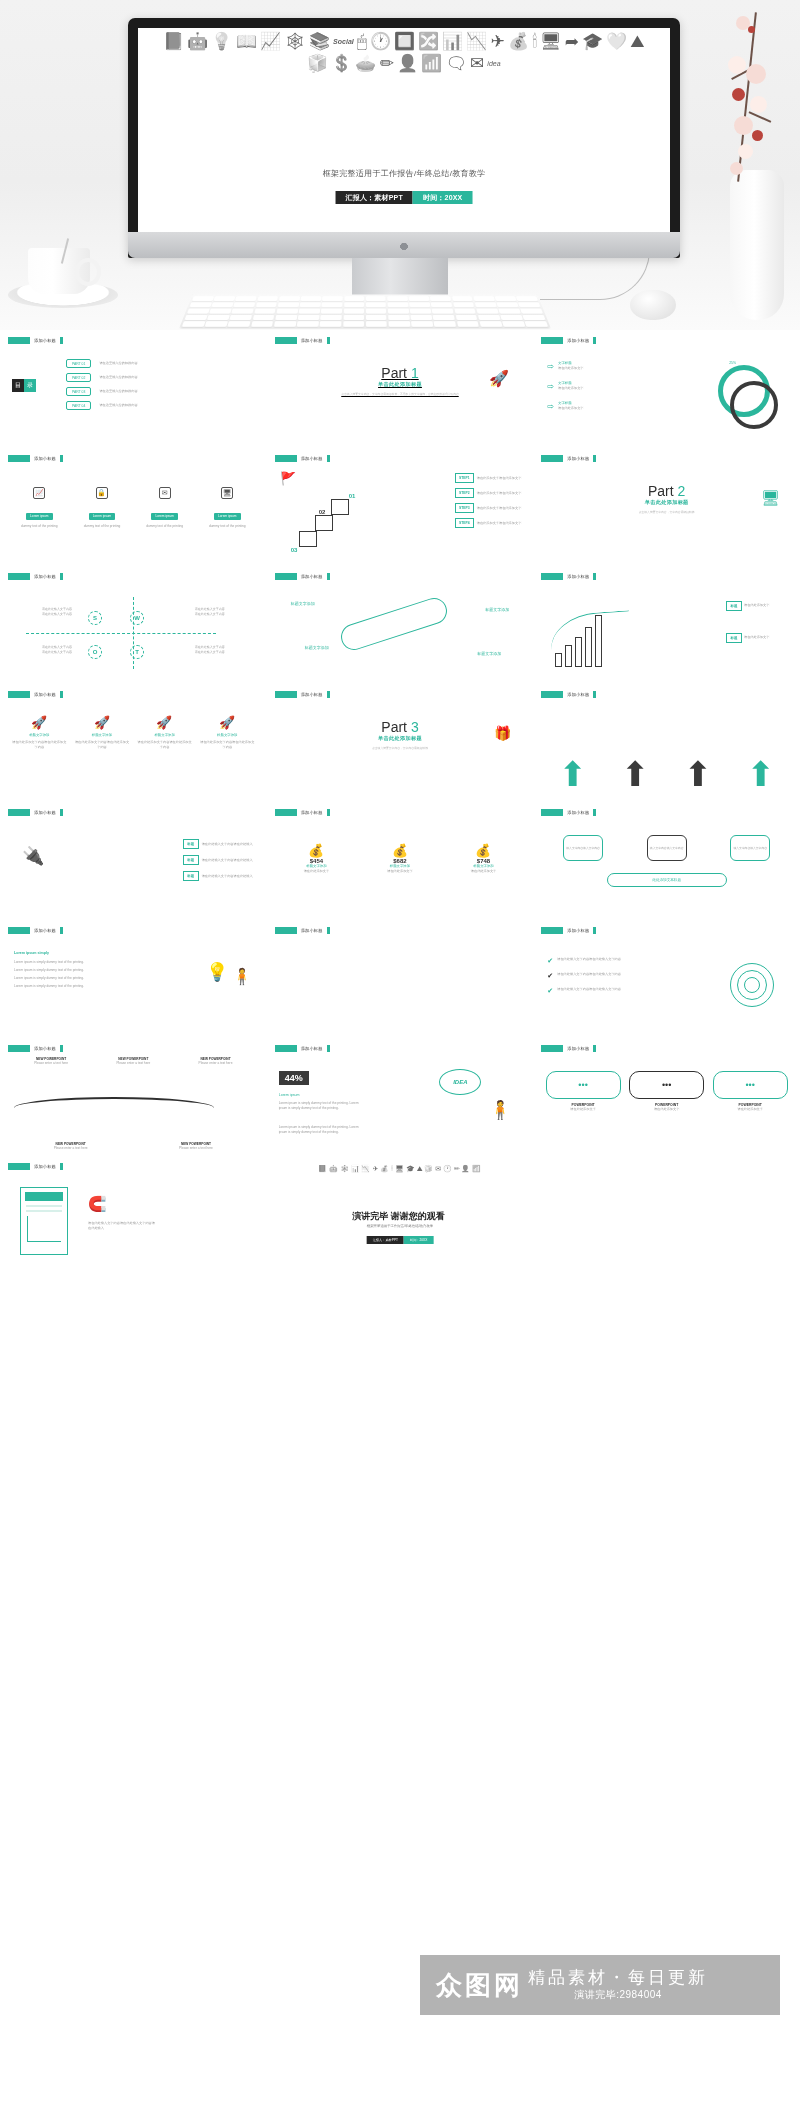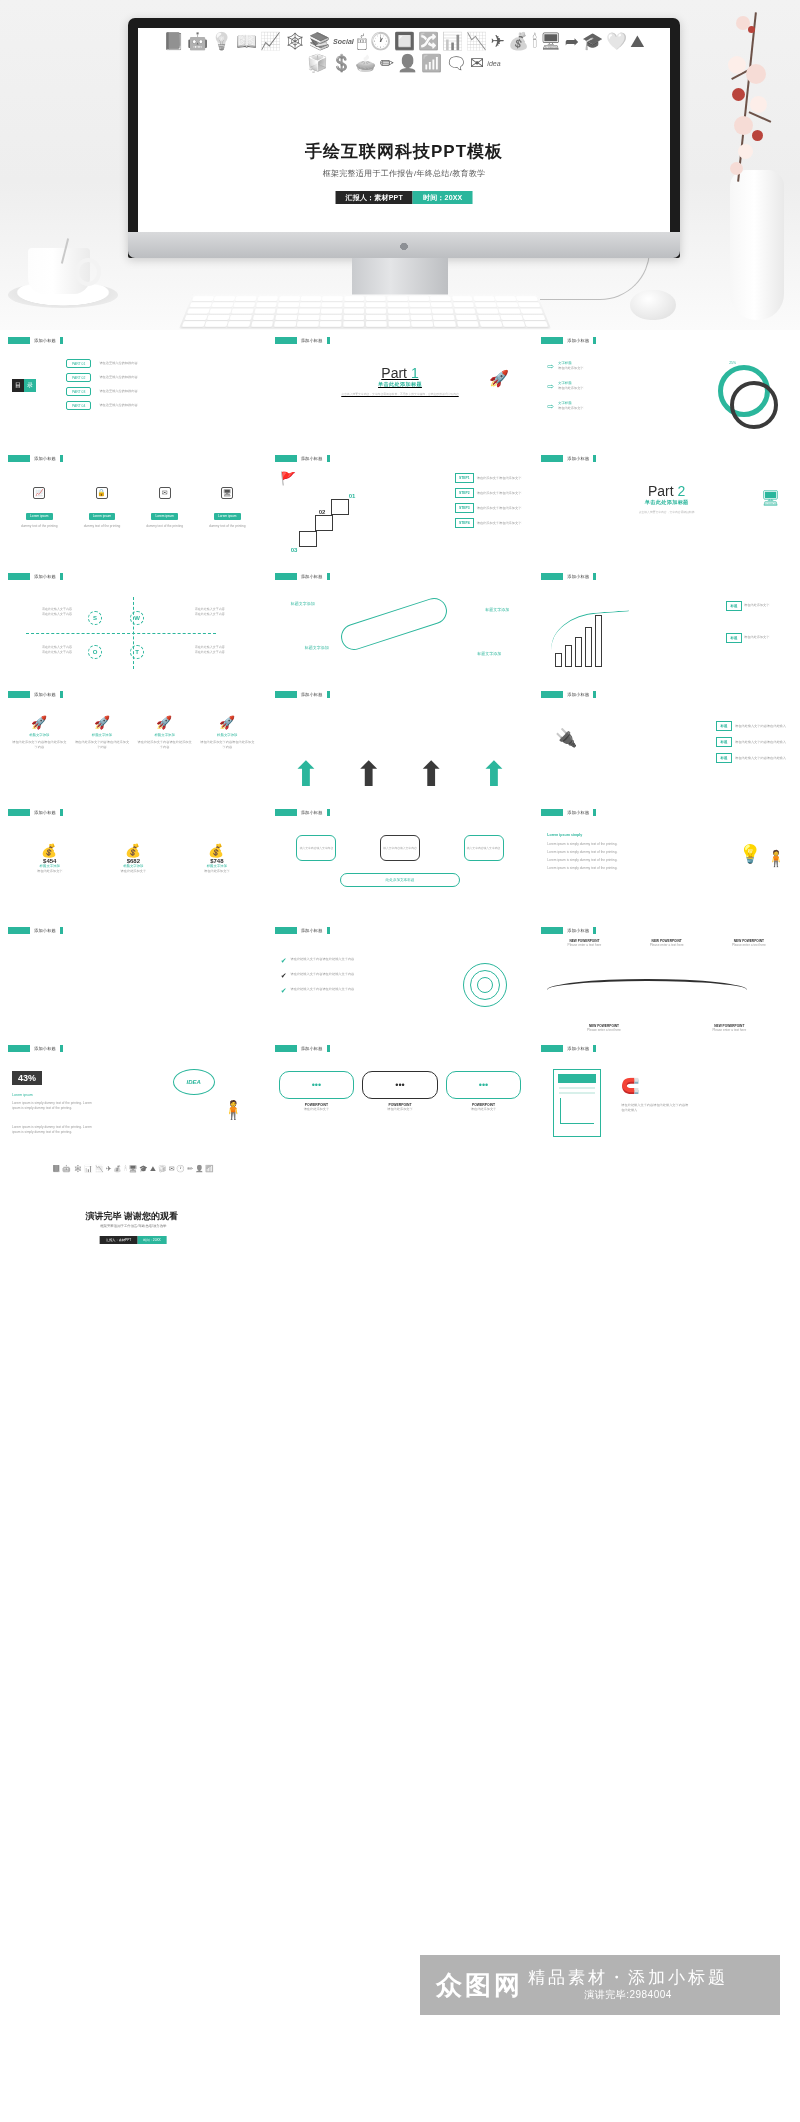--- a/index.html
+++ b/index.html
@@ -267,21 +267,20 @@
           <span>💲</span>
           <span>🥧</span>
           <span>✏</span>
           <span>👤</span>
           <span>📶</span>
           <span>🗨</span>
           <span>✉</span>
           <span style="font-size:7px;font-style:italic;">idea</span>
         </div>
 
-        <div class="hero-title">手绘互联网科技PPT模板</div>
         <div class="hero-sub">框架完整适用于工作报告/年终总结/教育教学</div>
 
         <div class="hero-badges">
           <div class="badge-dark">汇报人：素材PPT</div>
           <div class="badge-teal">时间：20XX</div>
         </div>
       </div>
       <div class="chin">
         <div class="apple"></div>
       </div>
@@ -647,20 +646,36 @@
         <div class="tiny" style="margin-top:2px;">请在此处添加文字内容请在此处添加文字内容</div>
       </div>
       <div style="width:22%;text-align:center;">
         <div style="font-size:13px;color:#6d6d6d;">🚀</div>
         <div class="tiny-t" style="font-size:3.4px;margin-top:3px;">标题文字添加</div>
         <div class="tiny" style="margin-top:2px;">请在此处添加文字内容请在此处添加文字内容</div>
       </div>
     </div>
   </div>
 
+  <div class="slide">
+    <div class="sl-head">
+      <div class="bar"></div>
+      <div class="txt">添加小标题</div>
+      <div class="tick"></div>
+    </div>
+    <div class="sl-body center" style="padding-top:18px;">
+      <div class="part-num">
+        <span>Part</span>
+        <b>3</b>
+      </div>
+      <div class="part-sub">单击此处添加标题</div>
+      <div class="part-desc" style="padding:4px 26px 0;">点击输入简要文字内容，文字内容需概括精炼</div>
+      <div style="position:absolute;right:14px;top:24px;font-size:14px;color:#2bb69c;">🎁</div>
+    </div>
+  </div>
 
   <div class="slide">
     <div class="sl-head">
       <div class="bar"></div>
       <div class="txt">添加小标题</div>
       <div class="tick"></div>
     </div>
     <div class="sl-body" style="display:flex;justify-content:space-around;align-items:flex-end;padding-bottom:10px;">
       <div style="font-size:34px;color:#2bb69c;line-height:1;">⬆</div>
       <div style="font-size:34px;color:#3a3a3a;line-height:1;">⬆</div>
@@ -829,21 +844,21 @@
     </div>
   </div>
 
   <div class="slide">
     <div class="sl-head">
       <div class="bar"></div>
       <div class="txt">添加小标题</div>
       <div class="tick"></div>
     </div>
     <div class="sl-body">
-      <div style="position:absolute;left:4px;top:16px;background:#3a3a3a;color:#fff;font-size:9px;font-weight:bold;padding:2px 6px;">43%</div>
+      <div style="position:absolute;left:4px;top:16px;background:#3a3a3a;color:#fff;font-size:9px;font-weight:bold;padding:2px 6px;">44%</div>
       <div class="tiny-t" style="position:absolute;left:4px;top:38px;font-size:3.6px;">Lorem ipsum</div>
       <div class="tiny" style="position:absolute;left:4px;top:46px;width:86px;">Lorem ipsum is simply dummy text of the printing. Lorem ipsum is simply dummy text of the printing.</div>
       <div class="tiny" style="position:absolute;left:4px;top:70px;width:86px;">Lorem ipsum is simply dummy text of the printing. Lorem ipsum is simply dummy text of the printing.</div>
       <div style="position:absolute;right:44px;top:14px;border:1.2px solid #2bb69c;border-radius:50%;width:42px;height:26px;display:flex;align-items:center;justify-content:center;color:#2bb69c;font-size:6px;font-weight:bold;font-style:italic;">IDEA</div>
       <div style="position:absolute;right:14px;top:44px;font-size:18px;color:#2bb69c;">🧍</div>
     </div>
   </div>
 
   <div class="slide">
     <div class="sl-head">
@@ -922,16 +937,16 @@
 
 </div>
 
 <div class="watermark">
   <div class="wm-logo">
     <span class="wm-glyph">众</span>
     <span class="wm-glyph">图</span>
     <span class="wm-glyph">网</span>
   </div>
   <div class="wm-right">
-    <div class="wm-line1">精品素材・添加小标题</div>
+    <div class="wm-line1">精品素材・每日更新</div>
     <div class="wm-line2">演讲完毕:2984004</div>
   </div>
 </div>
 
 </body></html>

